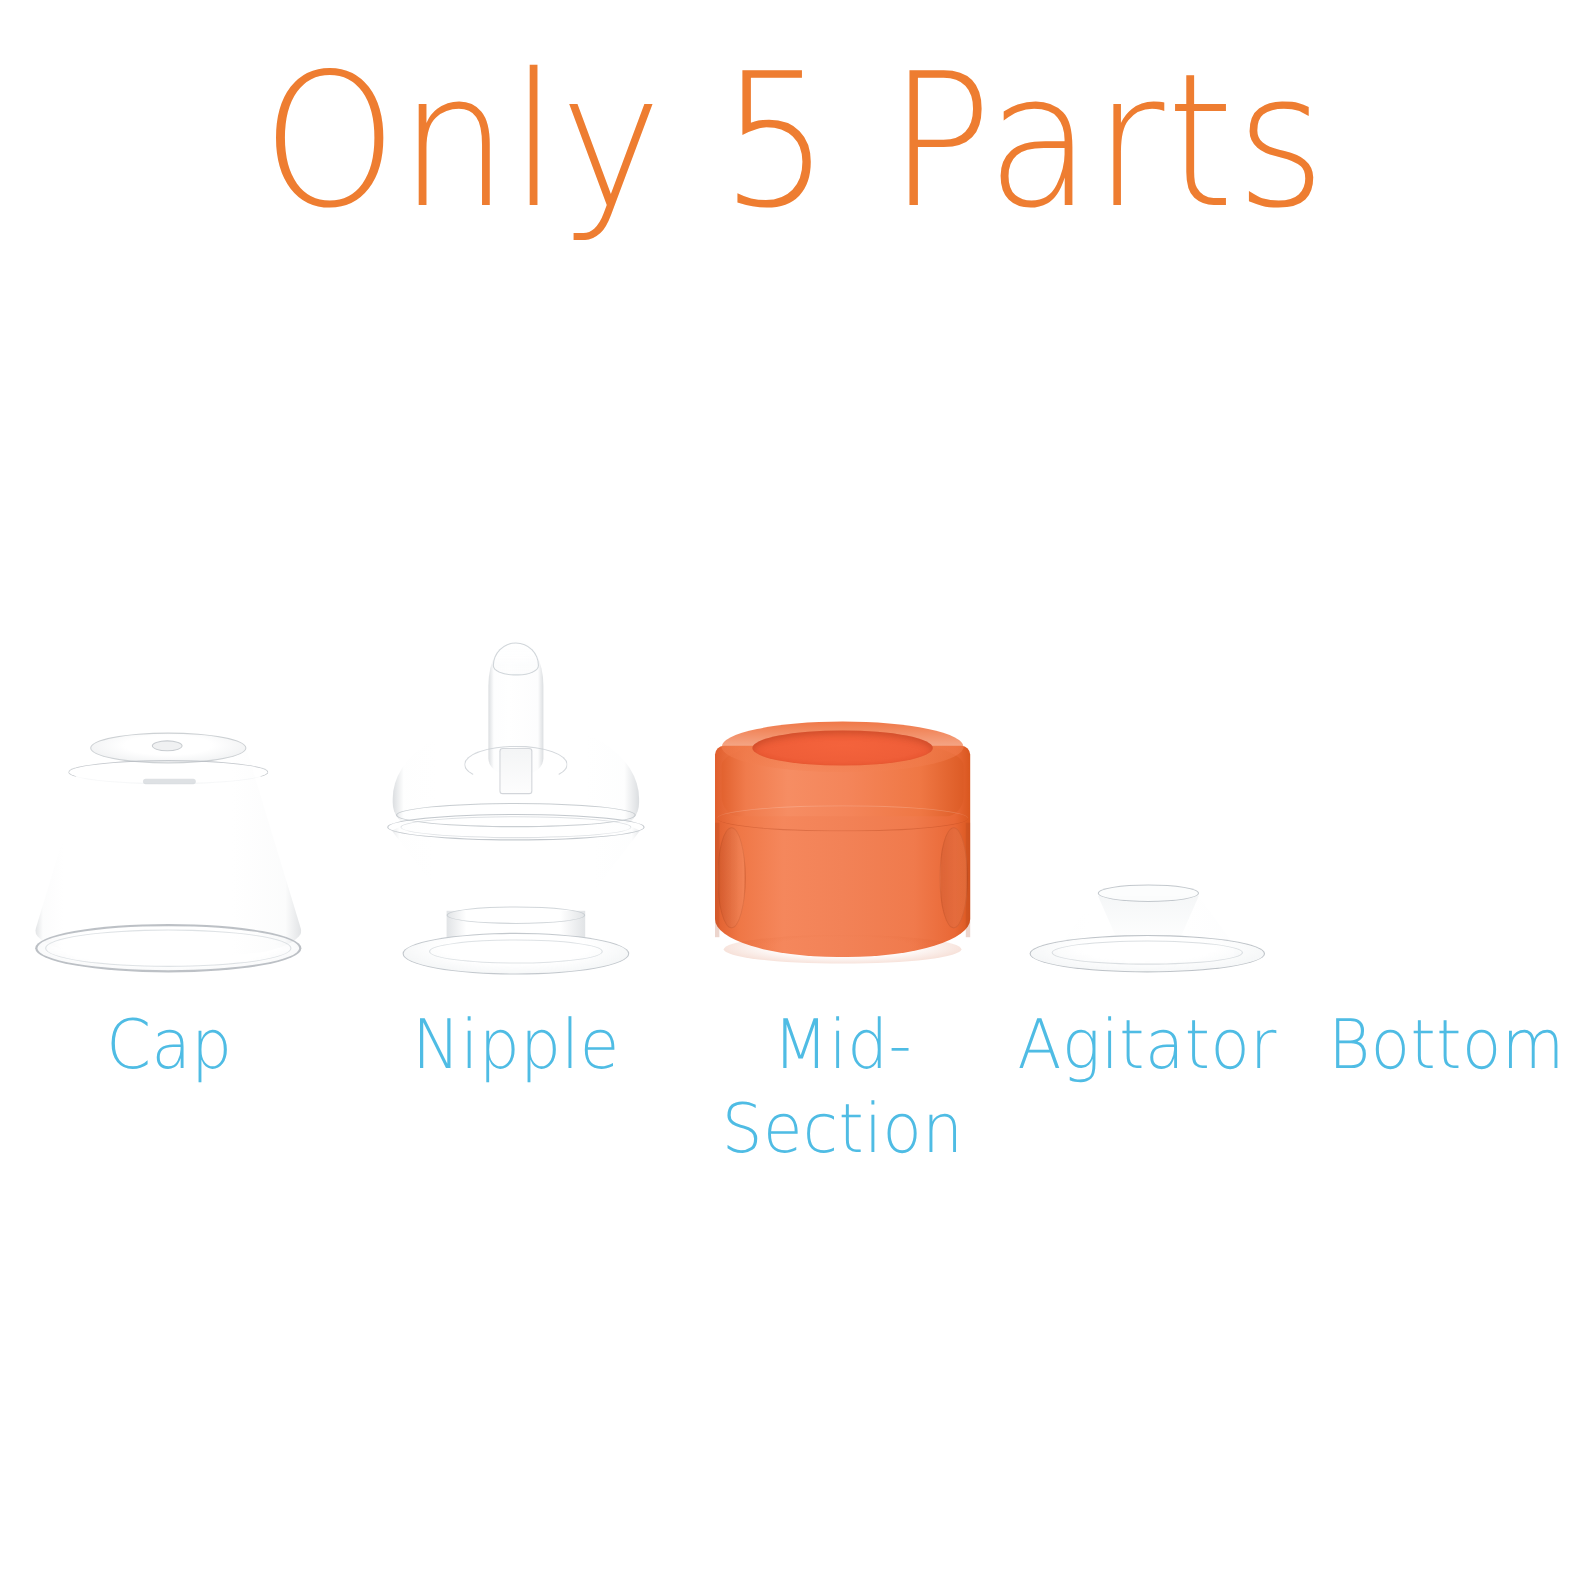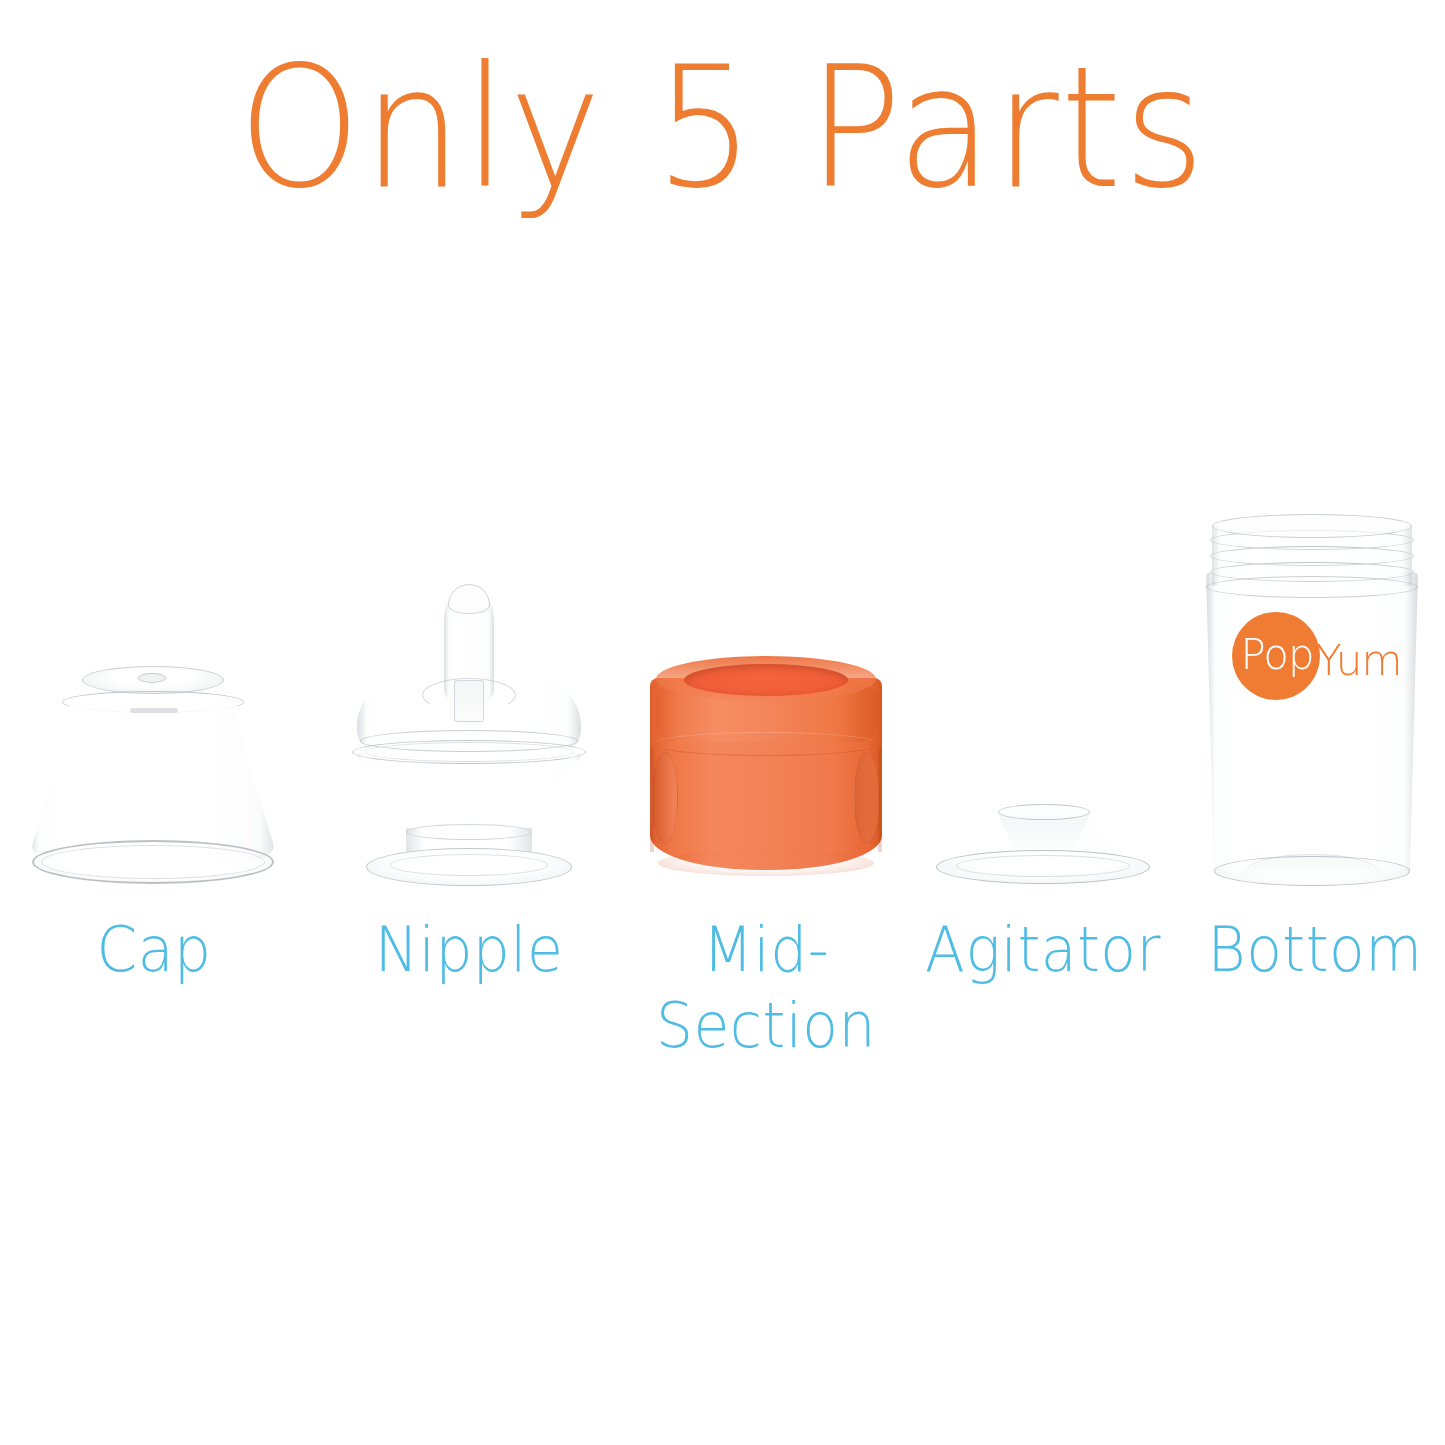--- a/index.html
+++ b/index.html
@@ -553,32 +553,15 @@
 
   <div class="part" id="agit-wrap">
     <div class="ag-dome"></div>
     <div class="ag-inner-cone"></div>
     <div class="ag-top"></div>
     <div class="ag-flange"></div>
     <div class="ag-flange-inner"></div>
   </div>
   <div class="label" style="left:903px; top:912px; width:280px;">Agitator</div>
 
-  <div class="part" id="bot-wrap">
-    <div class="bot-body"></div>
-    <div class="bot-neck"></div>
-    <div class="bot-thread t1"></div>
-    <div class="bot-thread t2"></div>
-    <div class="bot-thread t3"></div>
-    <div class="bot-mouth"></div>
-    <div class="bot-shoulder"></div>
-    <div class="bot-pushup"></div>
-    <div class="bot-base"></div>
-
-    <div class="logo">
-      <div class="logo-ellipse"></div>
-      <div class="logo-pop">Pop</div>
-      <div class="logo-yum">Yum</div>
-    </div>
-  </div>
   <div class="label" style="left:1185px; top:912px; width:260px;">Bottom</div>
 
 </div>
 
 </body></html>

